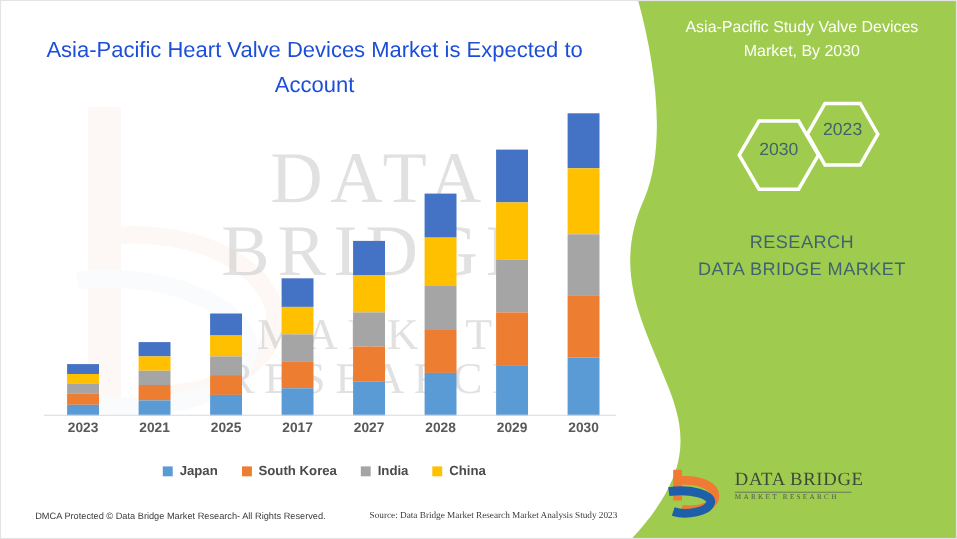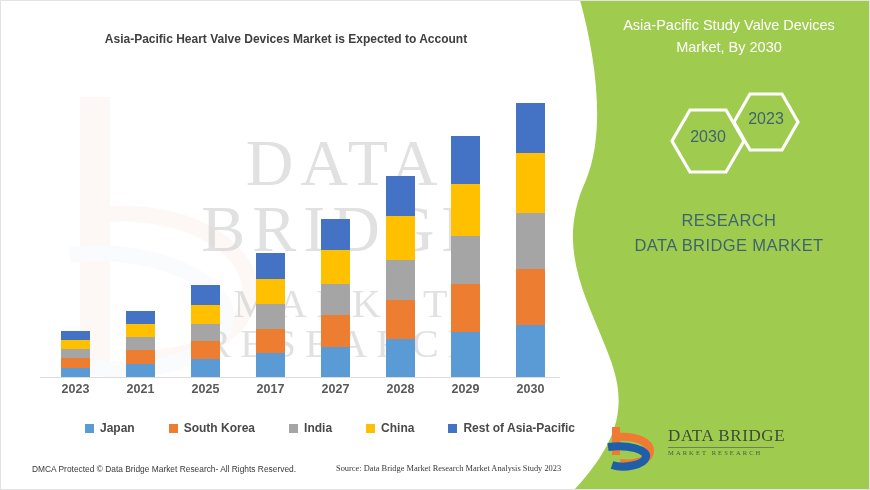--- a/index.html
+++ b/index.html
@@ -111,24 +111,24 @@
     font-family:"Liberation Serif", serif;
     font-size:6.5px;color:#4b5a4a;letter-spacing:2.1px;
     line-height:1;
   }
 
   
   .main-title{
     position:absolute;z-index:10;
     left:26px;top:30px;width:520px;
     text-align:center;
-    color:#404040;
-    font-size:12px;
+    color:#1d4ed8;
+    font-size:20px;
     line-height:1.6;
-    font-weight:700;
+    font-weight:400;
   }
 
   
   .chart{
     position:absolute;z-index:10;
     left:0;top:0;width:590px;height:420px;
   }
   .plot{
     position:absolute;
     left:40px;top:110px;
@@ -158,26 +158,26 @@
   .xlab{
     position:absolute;
     width:60px;text-align:center;
     font-size:12.5px;color:#595959;
     font-weight:600;
   }
 
   
   .legend{
     position:absolute;z-index:11;
-    left:55px;top:418px;
+    left:35px;top:418px;
     width:520px;height:20px;
     display:flex;
     align-items:center;
-    justify-content:flex-end;
-    gap:34px;
+    justify-content:center;
+    gap:22px;
   }
   .lg-item{display:flex;align-items:center;gap:6px;}
   .lg-swatch{width:9px;height:9px;display:inline-block;}
   .lg-label{font-size:12px;color:#4a4a4a;font-weight:600;white-space:nowrap;}
 
   
   .footer{
     position:absolute;z-index:12;
     left:0;bottom:10px;width:600px;height:16px;
   }
@@ -334,24 +334,20 @@
           <span class="lg-label">South Korea</span>
         </div>
         <div class="lg-item">
           <span class="lg-swatch" style="background: rgb(165, 165, 165);"></span>
           <span class="lg-label">India</span>
         </div>
         <div class="lg-item">
           <span class="lg-swatch" style="background: rgb(255, 192, 0);"></span>
           <span class="lg-label">China</span>
         </div>
-        <div class="lg-item">
-          <span class="lg-swatch" style="background: rgb(68, 114, 196);"></span>
-          <span class="lg-label">Rest of Asia-Pacific</span>
-        </div>
       </div>
   </div>
 
   <div class="footer">
     <div class="foot-left">DMCA Protected © Data Bridge Market Research- All Rights Reserved.</div>
     <div class="foot-right">Source: Data Bridge Market Research Market Analysis Study 2023</div>
   </div>
 
   <div class="frame-border"></div>
 </div>

